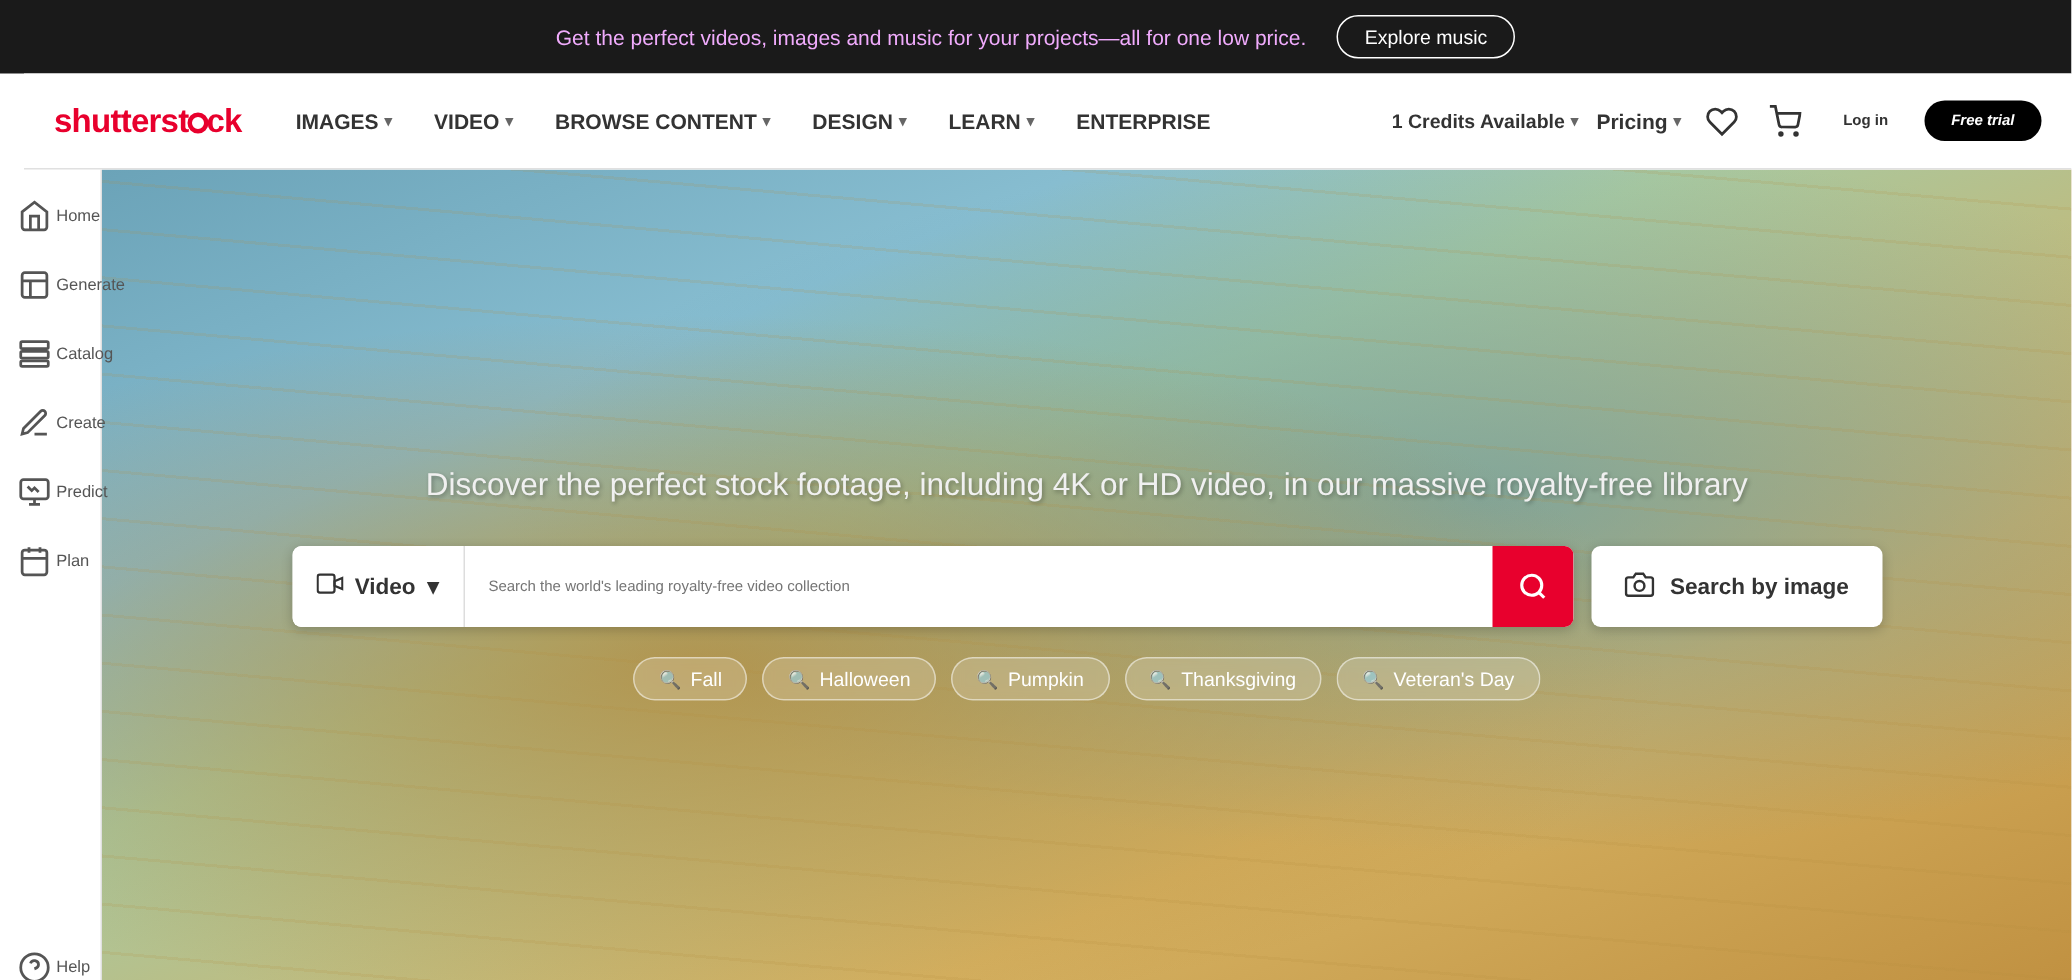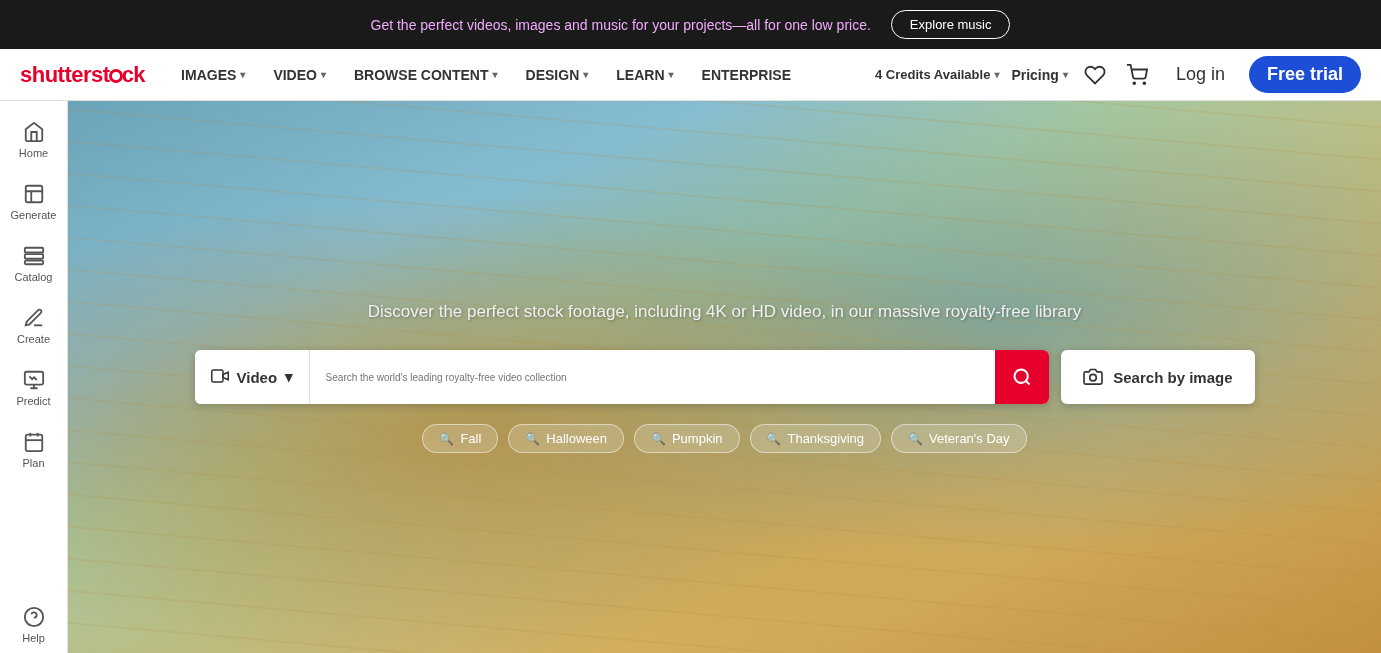--- a/index.html
+++ b/index.html
@@ -27,24 +27,25 @@
       cursor: pointer;
       white-space: nowrap;
     }
 
     
     .main-nav {
       background: #fff;
       display: flex;
       align-items: center;
       padding: 0 20px;
-      height: 52px;
+      height: 64px;
       border-bottom: 1px solid #e0e0e0;
       position: relative;
       z-index: 10;
+      margin-left: 16px;
     }
     .logo {
       display: flex;
       align-items: center;
       margin-right: 24px;
       text-decoration: none;
     }
     .logo-text {
       font-size: 22px;
       font-weight: bold;
@@ -118,36 +119,37 @@
       cursor: pointer;
       color: #333;
       font-size: 20px;
       padding: 4px;
       display: flex;
       align-items: center;
     }
     .login-btn {
       background: none;
       border: none;
-      font-size: 18px;
-      font-weight: 400;
+      font-size: 10px;
+      font-weight: 700;
       color: #333;
       cursor: pointer;
       padding: 8px 12px;
     }
     .free-trial-btn {
-      background: #1d4ed8;
+      background: #000000;
       color: #fff;
       border: none;
       border-radius: 20px;
       padding: 8px 18px;
-      font-size: 18px;
+      font-size: 10px;
       font-weight: 700;
       cursor: pointer;
       white-space: nowrap;
+      font-style: italic;
     }
 
     
     .page-wrapper {
       display: flex;
       height: calc(653px - 40px - 60px);
     }
 
     
     .sidebar {
@@ -156,21 +158,20 @@
       border-right: 1px solid #e0e0e0;
       display: flex;
       flex-direction: column;
       align-items: center;
       padding-top: 10px;
       gap: 4px;
       z-index: 5;
     }
     .sidebar-item {
       display: flex;
-      flex-direction: column;
       align-items: center;
       gap: 4px;
       padding: 10px 8px;
       cursor: pointer;
       border-radius: 8px;
       width: 60px;
       color: #555;
     }
     .sidebar-icon {
       font-size: 20px;
@@ -228,21 +229,21 @@
     }
     .hero-title {
       font-size: 42px;
       font-weight: 700;
       color: #fff;
       text-shadow: 1px 1px 4px rgba(0,0,0,0.3);
       margin-bottom: 12px;
       line-height: 1.2;
     }
     .hero-subtitle {
-      font-size: 17px;
+      font-size: 21px;
       color: #f0f0f0;
       text-shadow: 1px 1px 3px rgba(0,0,0,0.3);
       margin-bottom: 28px;
     }
 
     
     .search-container {
       display: flex;
       align-items: center;
       gap: 12px;
@@ -369,21 +370,21 @@
     <button class="nav-item">
       <span>LEARN</span>
       <span class="chevron">▾</span>
     </button>
     <button class="nav-item">
       <span>ENTERPRISE</span>
     </button>
   </div>
   <div class="nav-right">
     <button class="credits-btn">
-      <span>4 Credits Available</span>
+      <span>1 Credits Available</span>
       <span class="chevron">▾</span>
     </button>
     <button class="pricing-btn">
       <span>Pricing</span>
       <span class="chevron">▾</span>
     </button>
     <button class="icon-btn">
       <svg width="22" height="22" viewBox="0 0 24 24" fill="none" stroke="#333" stroke-width="2">
         <path d="M20.84 4.61a5.5 5.5 0 0 0-7.78 0L12 5.67l-1.06-1.06a5.5 5.5 0 0 0-7.78 7.78l1.06 1.06L12 21.23l7.78-7.78 1.06-1.06a5.5 5.5 0 0 0 0-7.78z"></path>
       </svg>

